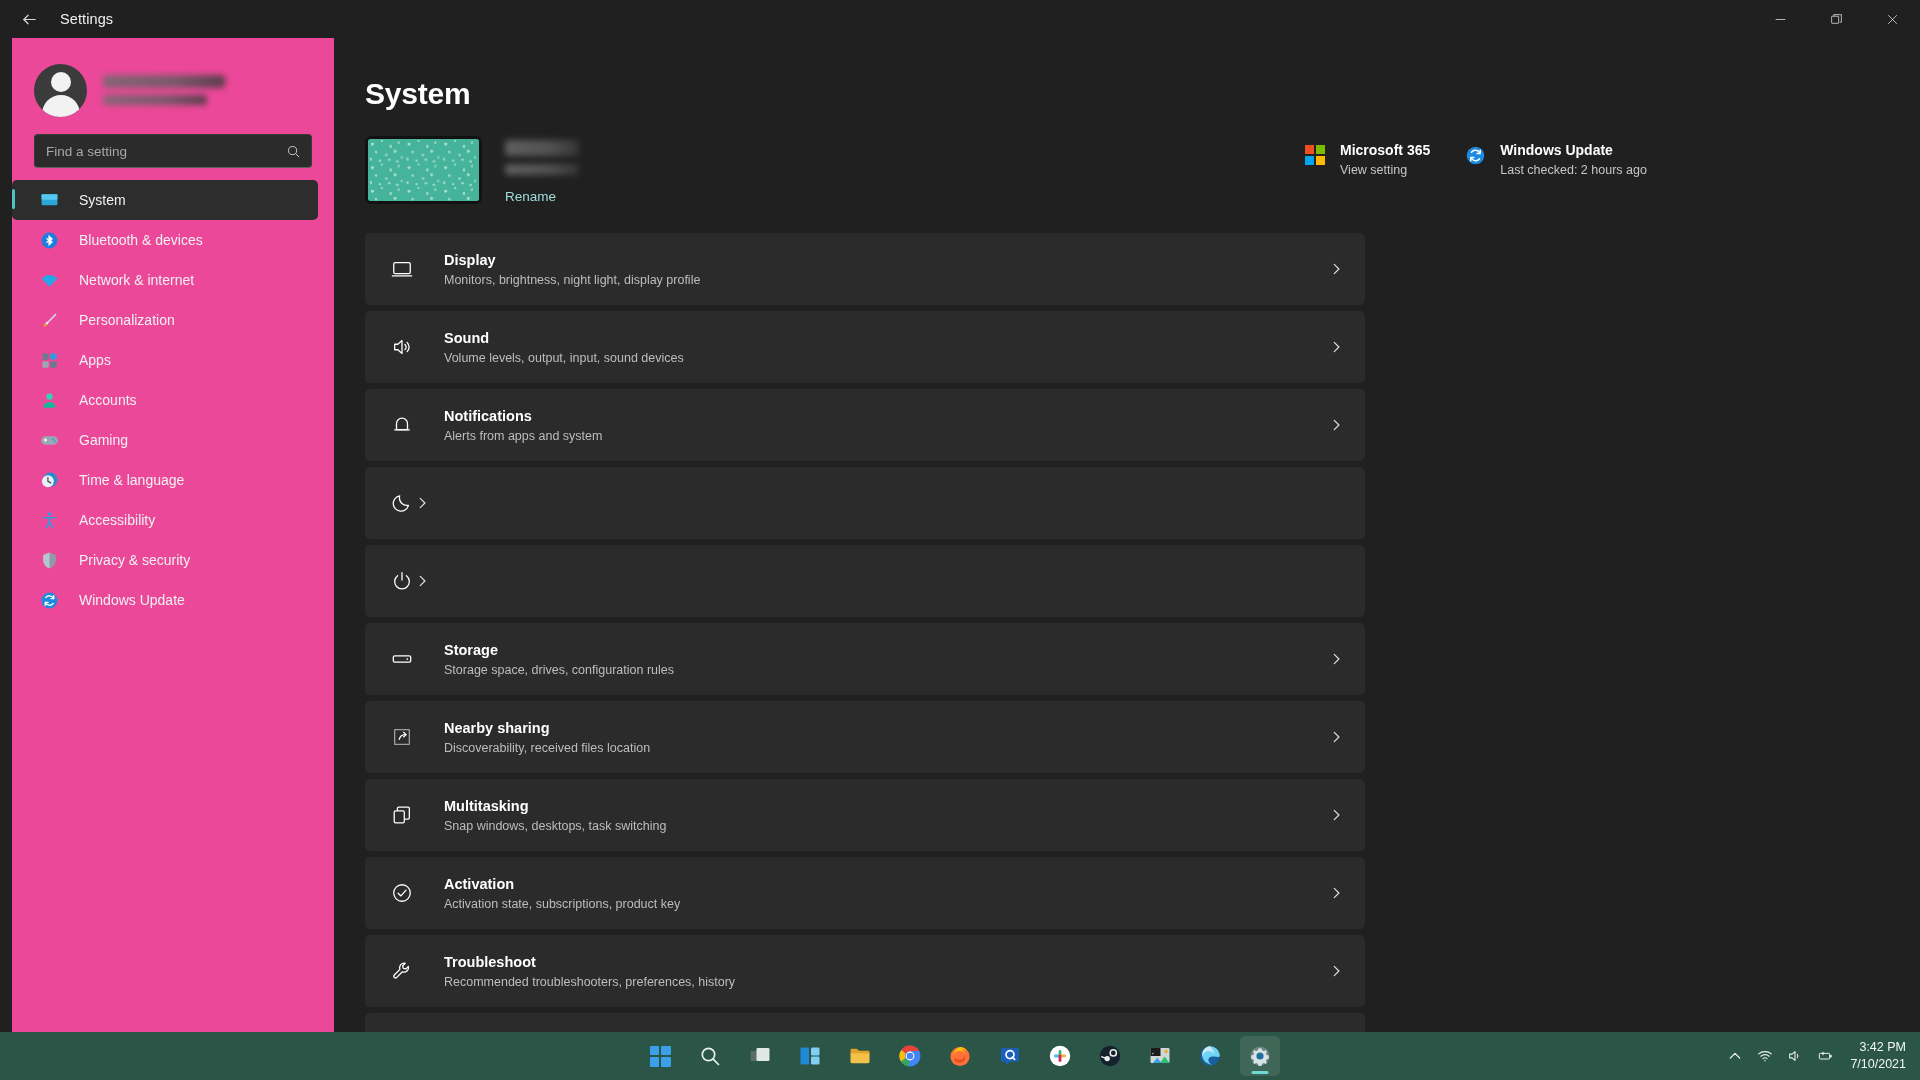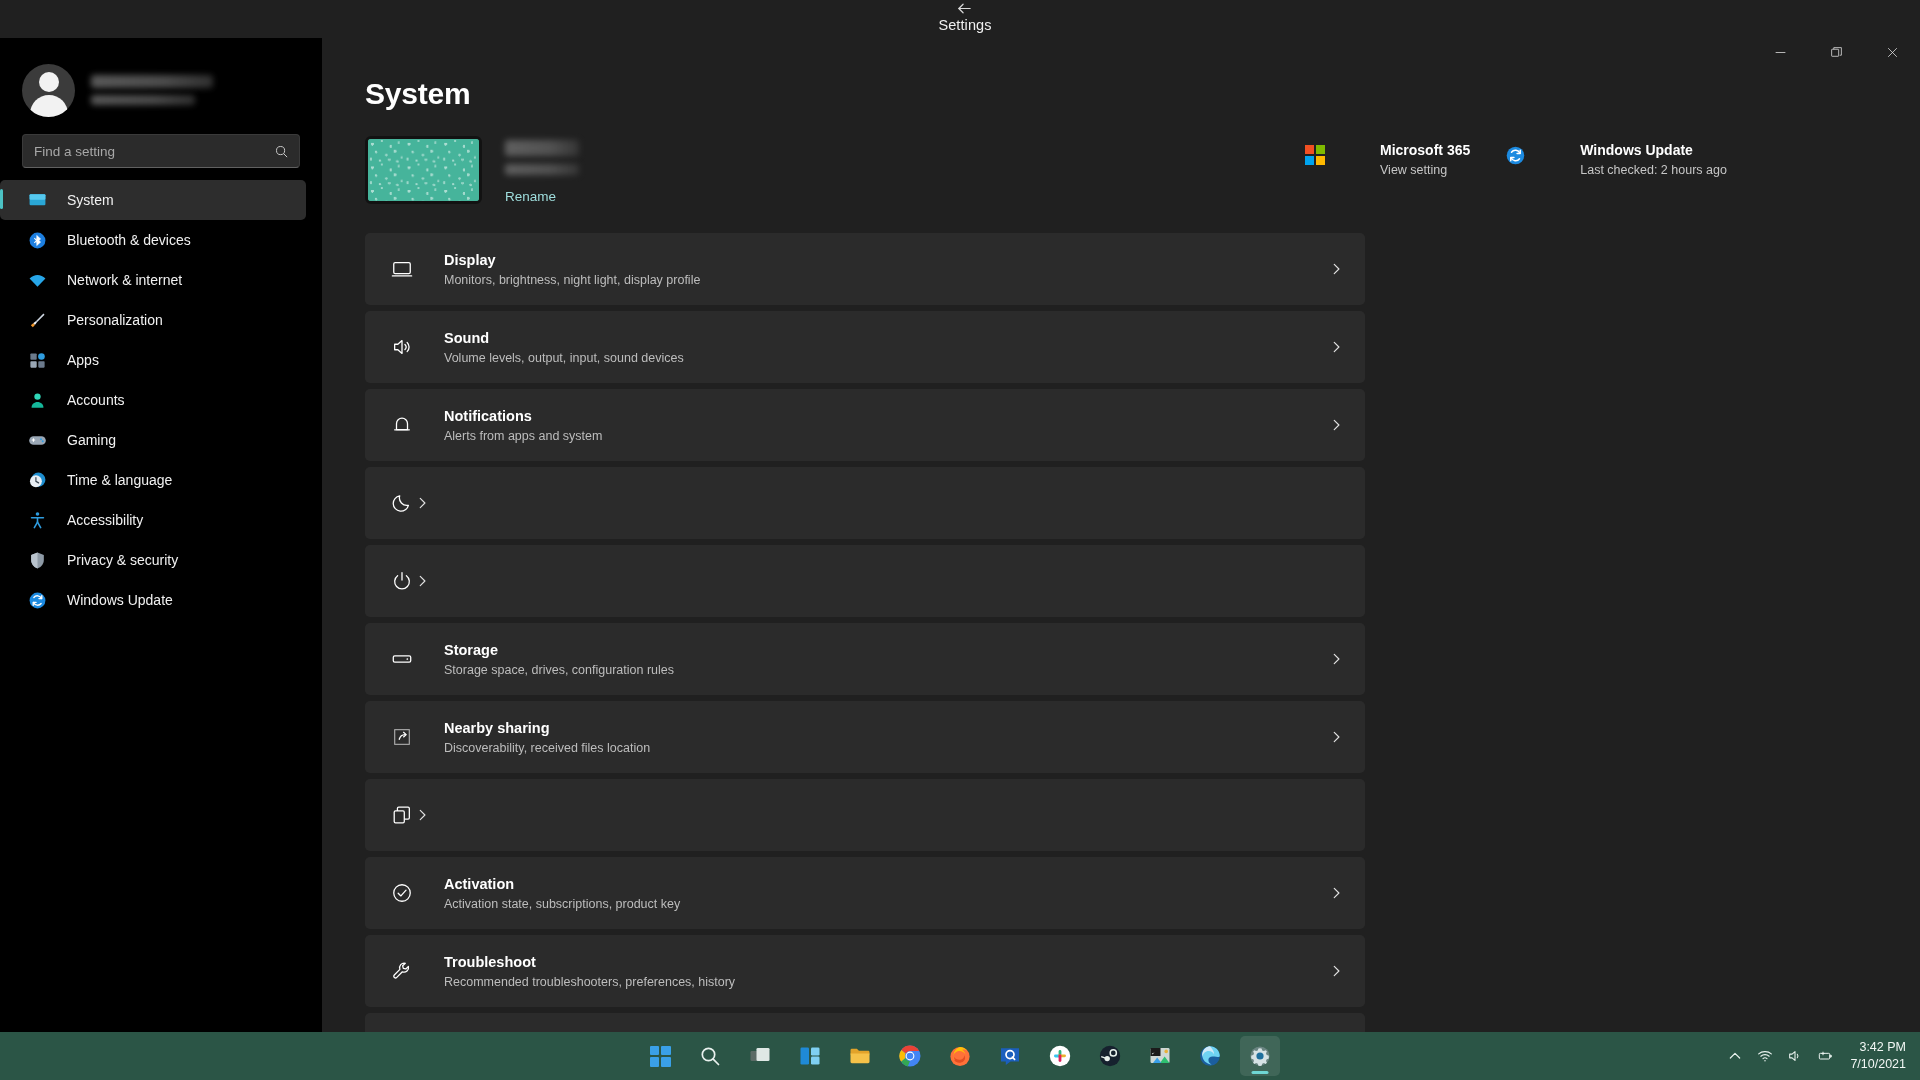--- a/index.html
+++ b/index.html
@@ -7,39 +7,39 @@
   body {
     background:#202020;
     font-family:"Liberation Sans", sans-serif;
     color:#ffffff;
     -webkit-font-smoothing:antialiased;
   }
 
   
   .titlebar{
     position:absolute; top:0; left:0; width:1920px; height:38px;
-    background:#202020; display:flex; align-items:center;flex-direction:column;
+    background:#202020; display:flex; align-items:center;
   }
   .back-btn{
     width:42px; height:34px; margin-left:8px;
     display:flex; align-items:center; justify-content:center;
     border-radius:4px; color:#d8d8d8;
   }
   .back-btn svg{ width:17px; height:17px; }
   .title-text{
     margin-left:10px; font-size:14.5px; color:#f0f0f0; letter-spacing:.1px;
   }
   .wincontrols{ margin-left:auto; display:flex; height:38px; }
   .wc{ width:56px; height:38px; display:flex; align-items:center; justify-content:center; color:#e6e6e6; }
   .wc svg{ width:13px; height:13px; }
 
   
   .sidebar{
-    position:absolute; top:38px; left:0; width:322px; height:1012px;
-    background:#000000;
+    position:absolute; top:38px; left:12px; width:322px; height:1012px;
+    background:#ec4899;
   }
   .profile{ display:flex; align-items:center; padding:18px 0 0 22px; height:86px; }
   .avatar{
     width:53px; height:53px; border-radius:50%;
     background:#3b3b3b; position:relative; overflow:hidden; flex:none;
   }
   .avatar .head{
     position:absolute; width:20px; height:20px; border-radius:50%;
     background:#f2f2f2; left:16.5px; top:8px;
   }
@@ -125,21 +125,21 @@
   }
   .devicemeta{ margin-left:23px; padding-top:4px; }
   .blur-dev{ width:74px; height:16px; }
   .blur-mod{ width:74px; height:11px; margin-top:8px; }
   .rename{
     margin-top:14px; font-size:13.5px; color:#9fdedd;
     cursor:pointer;
   }
 
   .badges{ position:absolute; left:940px; top:6px; display:flex; }
-  .badge{ display:flex; align-items:flex-start;gap:40px; }
+  .badge{ display:flex; align-items:flex-start; }
   .badge + .badge{ margin-left:35px; }
   .badge-ico{ width:22px; height:22px; margin-top:3px; flex:none; }
   .badge-txt{ margin-left:13px; }
   .badge-title{ font-size:14px; color:#ffffff; font-weight:600; }
   .badge-sub{ font-size:12.5px; color:#c6c6c6; margin-top:5px; }
 
   .ms-logo{ display:grid; grid-template-columns:1fr 1fr; grid-gap:2px; width:20px; height:20px; }
   .ms-logo i{ display:block; }
 
   
@@ -539,20 +539,24 @@
       </span>
     </div>
 
     <div class="row">
       <span class="row-ico">
         <svg viewBox="0 0 24 24" fill="none" stroke="currentColor" stroke-width="1.4" stroke-linejoin="round">
             <rect x="7" y="3.5" width="13" height="13" rx="1.4"></rect>
             <rect x="3.5" y="7.5" width="11" height="13" rx="1.4" fill="#2b2b2b"></rect>
           </svg>
       </span>
+      <span class="row-txt">
+        <span class="row-title" style="display:block">Multitasking</span>
+        <span class="row-sub" style="display:block">Snap windows, desktops, task switching</span>
+      </span>
       <span class="row-chev">
         <svg viewBox="0 0 24 24" fill="none" stroke="currentColor" stroke-width="2" stroke-linecap="round" stroke-linejoin="round">
             <polyline points="9,4 17,12 9,20"></polyline>
           </svg>
       </span>
     </div>
 
     <div class="row">
       <span class="row-ico">
         <svg viewBox="0 0 24 24" fill="none" stroke="currentColor" stroke-width="1.4" stroke-linecap="round" stroke-linejoin="round">

